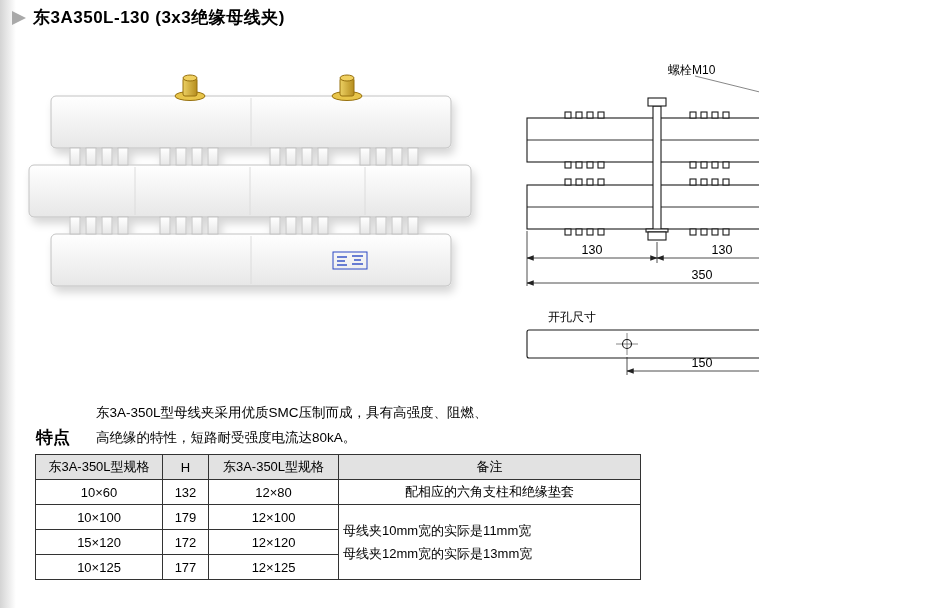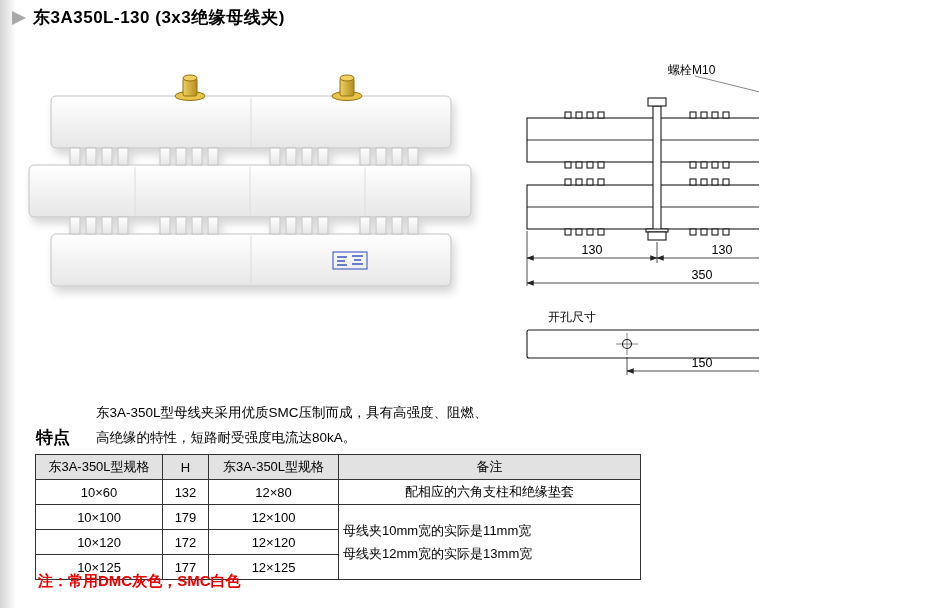--- a/index.html
+++ b/index.html
@@ -255,28 +255,27 @@
       <tr>
         <td>10×100</td>
         <td>179</td>
         <td>12×100</td>
         <td class="remark-cell remark-merged" rowspan="3">
           <div>母线夹10mm宽的实际是11mm宽</div>
           <div>母线夹12mm宽的实际是13mm宽</div>
         </td>
       </tr>
       <tr>
-        <td>10×120</td>
+        <td>15×120</td>
         <td>172</td>
         <td>12×120</td>
       </tr>
       <tr>
         <td>10×125</td>
         <td>177</td>
         <td>12×125</td>
       </tr>
     </tbody>
   </table>
 
   <div class="note">
-    <div>注：常用DMC灰色，SMC白色</div>
   </div>
 </div>
 
 </body></html>

